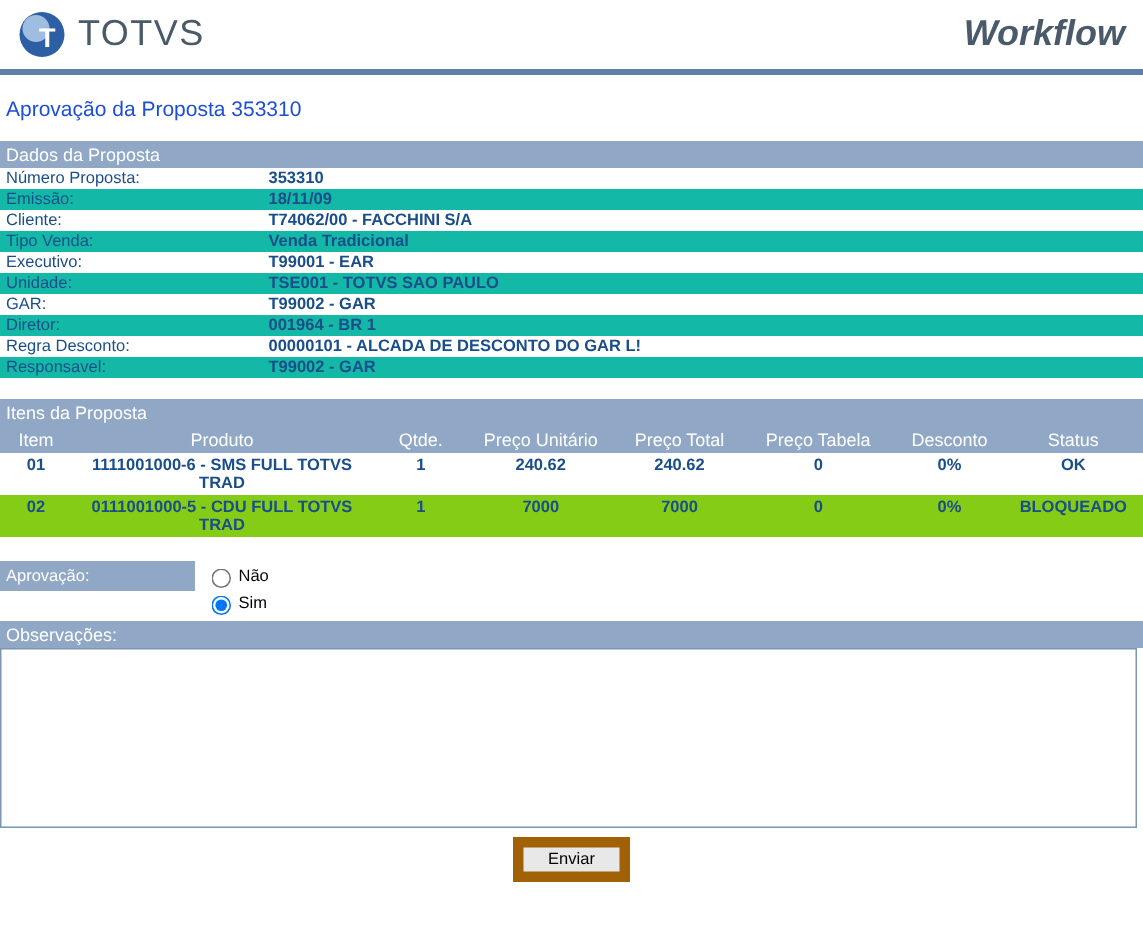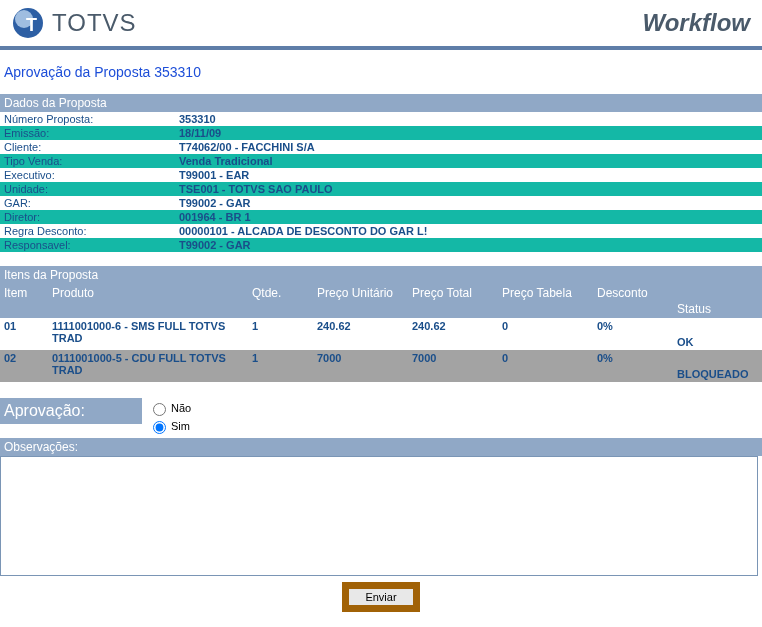--- a/index.html
+++ b/index.html
@@ -42,41 +42,41 @@
   .section-header {
     background:#90a8c6;
     color:#fff;
     font-size:12px;
     padding:2px 4px;
   }
   .kv-row { display:flex; }
   .kv-row.alt { background:#14b8a6; }
   .kv-label { width:175px; color:#1a4e8a; padding:1px 4px; }
   .kv-value { color:#1a4e8a; font-weight:bold; padding:1px 4px; }
-  .items-header-row, .items-row { display:flex; }
+  .items-header-row, .items-row { display:flex;text-align:center; }
   .items-header-row { background:#90a8c6; color:#fff; font-weight:normal; font-size:12px; }
   .items-row { color:#1a4e8a; font-weight:bold; }
-  .items-row.alt { background:#a3a3a3; }
+  .items-row.alt { background:#84cc16; }
   .col { padding:2px 4px; }
   .c-item { width:48px; }
   .c-prod { width:200px; }
   .c-qtde { width:65px; }
   .c-pu   { width:95px; }
   .c-pt   { width:90px; }
   .c-ptab { width:95px; }
   .c-desc { width:80px; }
-  .c-stat { width:85px;margin-top:16px; }
+  .c-stat { width:85px; }
   .form-area { margin-top:16px; }
   .form-row { display:flex; align-items:flex-start; }
   .form-label-cell {
-    width:142px;
+    width:130px;
     background:#90a8c6;
     color:#fff;
     padding:4px 4px;
-    font-size:16px;
+    font-size:11px;
   }
   .form-input-cell { padding:2px 6px; flex:1; }
   .radio-line { display:flex; align-items:center; gap:2px; color:#000; font-size:11px; margin-bottom:2px; }
   .reason-select {
     font-size:12px;
     border:1px solid #7a95b5;
     background:#fff;
     padding:1px 2px;
   }
   .obs-bar {

